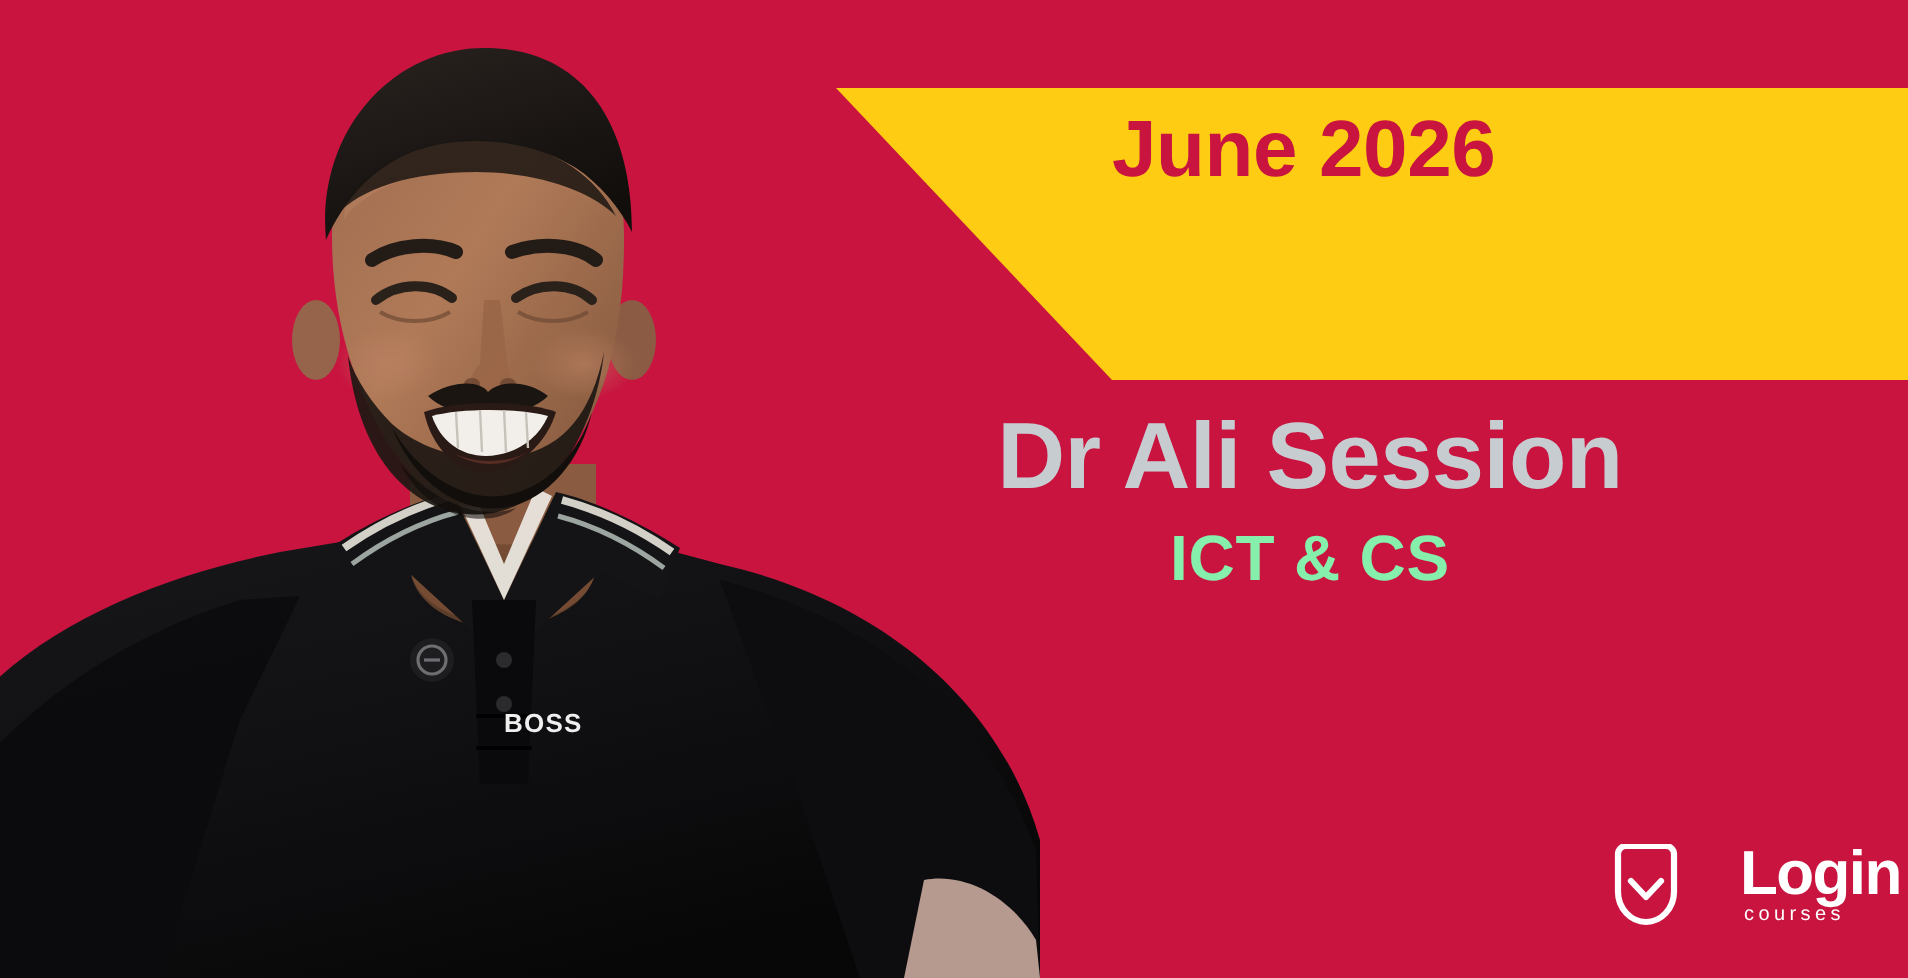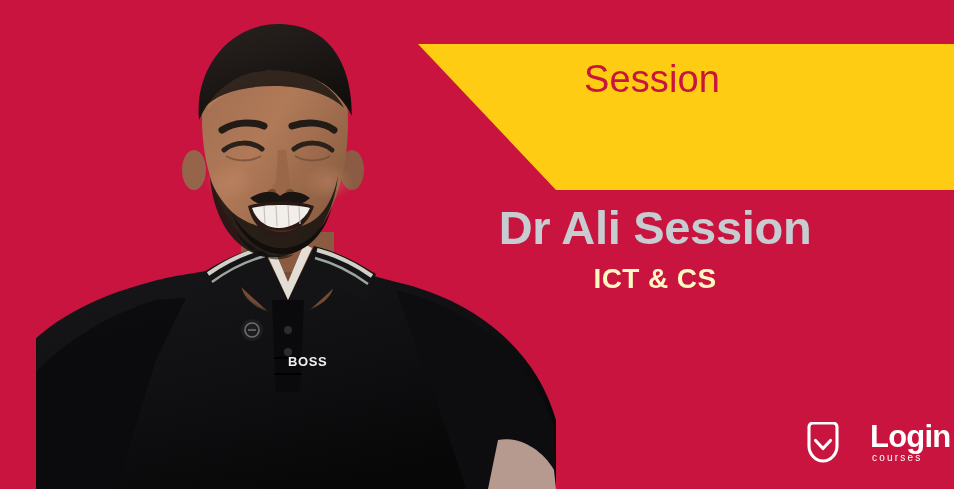--- a/index.html
+++ b/index.html
@@ -70,38 +70,37 @@
   }
   .presenter-name {
     font-size: 47px;
     font-weight: bold;
     color: #C7CCD1;
     letter-spacing: -0.3px;
     line-height: 56px;
     white-space: nowrap;
   }
   .presenter-subject {
-    font-size: 28px;
+    font-size: 32px;
     font-weight: bold;
-    color: #fef9c3;
+    color: #86efac;
     letter-spacing: 0.4px;
     line-height: 34px;
     margin-top: 6px;
     white-space: nowrap;
   }
 
   
   .portrait {
     position: absolute;
     left: 0;
     top: 0;
     width: 520px;
     height: 489px;
     overflow: hidden;
-    padding-left: 36px;
   }
   .portrait svg { display: block; }
 
   
   .logo {
     position: absolute;
     left: 806px;
     top: 420px;
     width: 136px;
     height: 52px;
@@ -268,21 +267,21 @@
     </svg>
   </div>
 
   <div class="ribbon">
     <svg width="542" height="146" viewBox="0 0 542 146" xmlns="http://www.w3.org/2000/svg">
       <polygon points="6,0 542,0 542,146 144,146" fill="#FDCC13"></polygon>
     </svg>
   </div>
 
   <div class="ribbon-text">
-    <div class="session-word">Session</div>
+    <div class="month-year">June 2026</div>
   </div>
 
   <div class="presenter">
     <div class="presenter-name">Dr Ali Session</div>
     <div class="presenter-subject">ICT &amp; CS</div>
   </div>
 
   <div class="logo">
     <div class="logo-mark">
       <svg width="34" height="42" viewBox="0 0 34 42" xmlns="http://www.w3.org/2000/svg">

